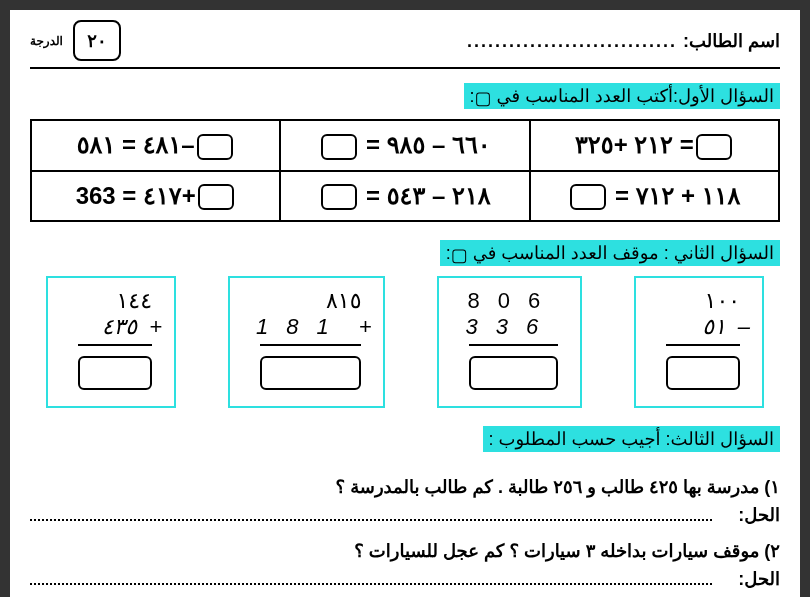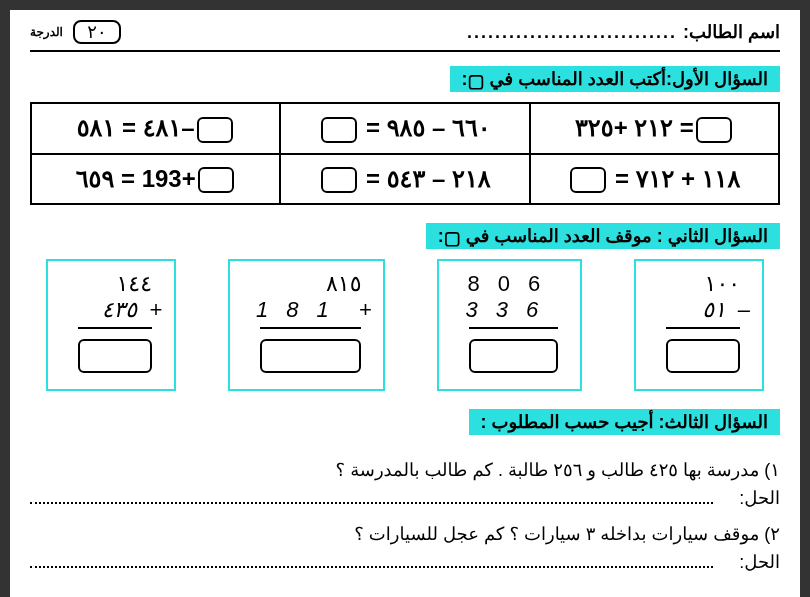--- a/index.html
+++ b/index.html
@@ -33,33 +33,34 @@
   display: flex;
   align-items: center;
   gap: 10px;
   direction: rtl;
 }
 .grade-label { font-size: 12px; font-weight: bold; }
 .score-box {
   border: 2px solid #000;
   border-radius: 8px;
   min-width: 48px;
-  height: 24px;
+  height: 41px;
   display: flex;
   align-items: center;
   justify-content: center;
   font-size: 18px;
+  font-weight: bold;
 }
 .divider { border-top: 2px solid #000; margin: 4px 0 14px 0; }
 .q-title {
   background: #2de0e0;
   display: inline-block;
-  padding: 2px 12px;
-  font-size: 18px;
-  font-weight: bold;
+  padding: 2px 6px;
+  font-size: 18px;
+  font-weight: normal;
   margin-bottom: 10px;
 }
 .q-title .box-glyph { display: inline-block; transform: translateY(2px); }
 .table1 {
   width: 100%;
   border-collapse: collapse;
   margin-bottom: 18px;
 }
 .table1 td {
   border: 2px solid #000;
@@ -116,28 +117,28 @@
   margin: 4px 4px 10px 4px;
 }
 .ans-box {
   border: 2px solid #000;
   border-radius: 6px;
   height: 34px;
   margin: 0 4px;
 }
 .word-problem {
   font-size: 18px;
-  font-weight: normal;
+  font-weight: bold;
   margin: 14px 0 6px 0;
 }
 .sol-line {
   display: flex;
   align-items: baseline;
   font-size: 18px;
-  font-weight: normal;
+  font-weight: bold;
   margin-bottom: 6px;
   gap: 20px;
 }
 .sol-line .label { margin-left: 2px; }
 .sol-line .dotline {
   flex: 1;
   border-bottom: 2px dotted #000;
   height: 0.8em;
   margin-right: 4px;
 }
@@ -181,21 +182,21 @@
         </td>
       </tr>
       <tr>
         <td>
           <span class="empty-box"></span> <span>= ١١٨ + ٧١٢</span>
         </td>
         <td>
           <span class="empty-box"></span> <span>= ٢١٨ – ٥٤٣</span>
         </td>
         <td>
-          <span>٦٥٩ = 193+</span><span class="empty-box"></span>
+          <span>363 = ٤١٧+</span><span class="empty-box"></span>
         </td>
       </tr>
     </tbody>
       </table>
   </div>
 
   <div>
     <span class="q-title">
       <span>السؤال الثاني : موقف العدد المناسب في </span><span class="box-glyph">▢</span><span>:</span>
     </span>

